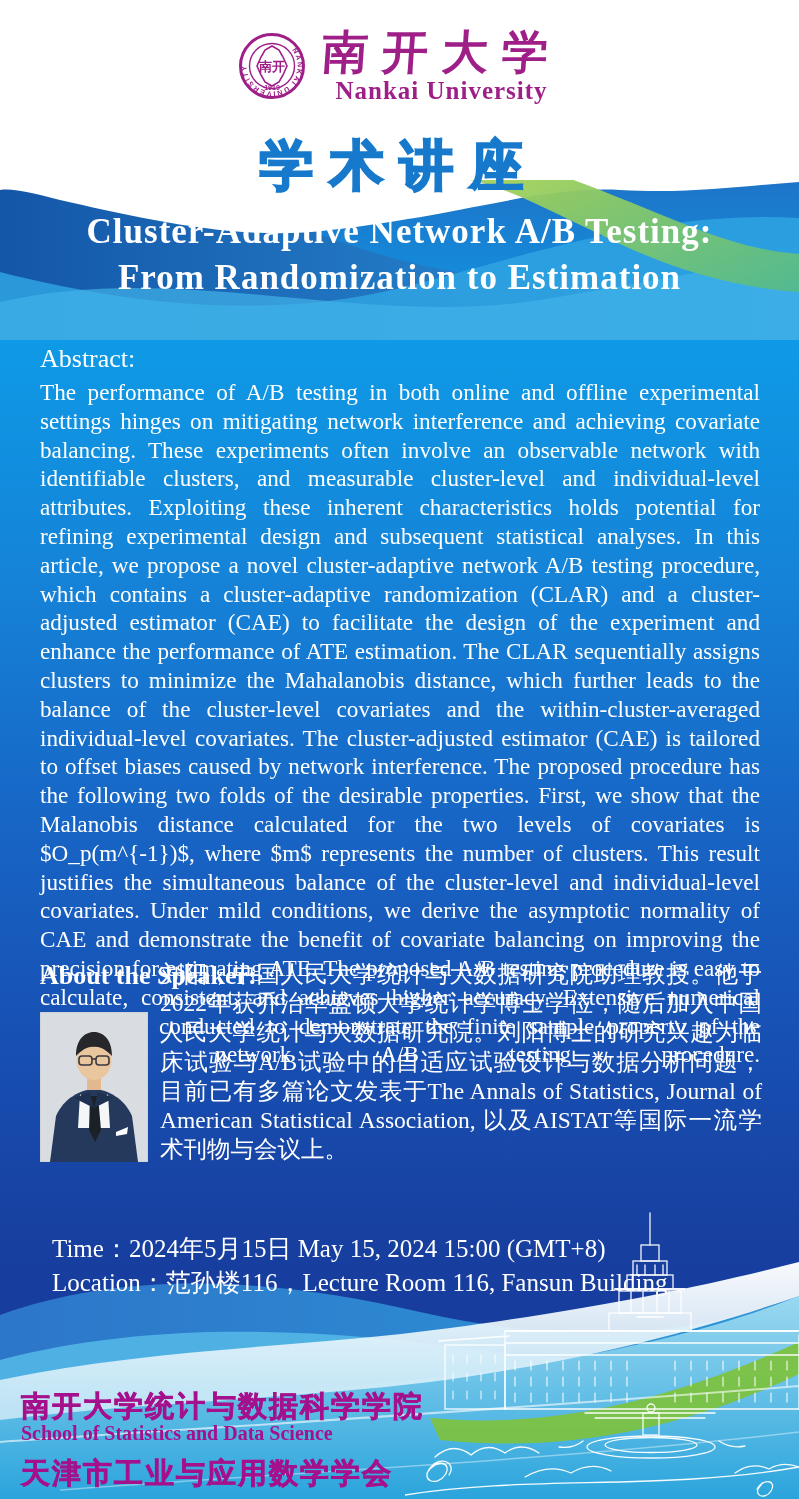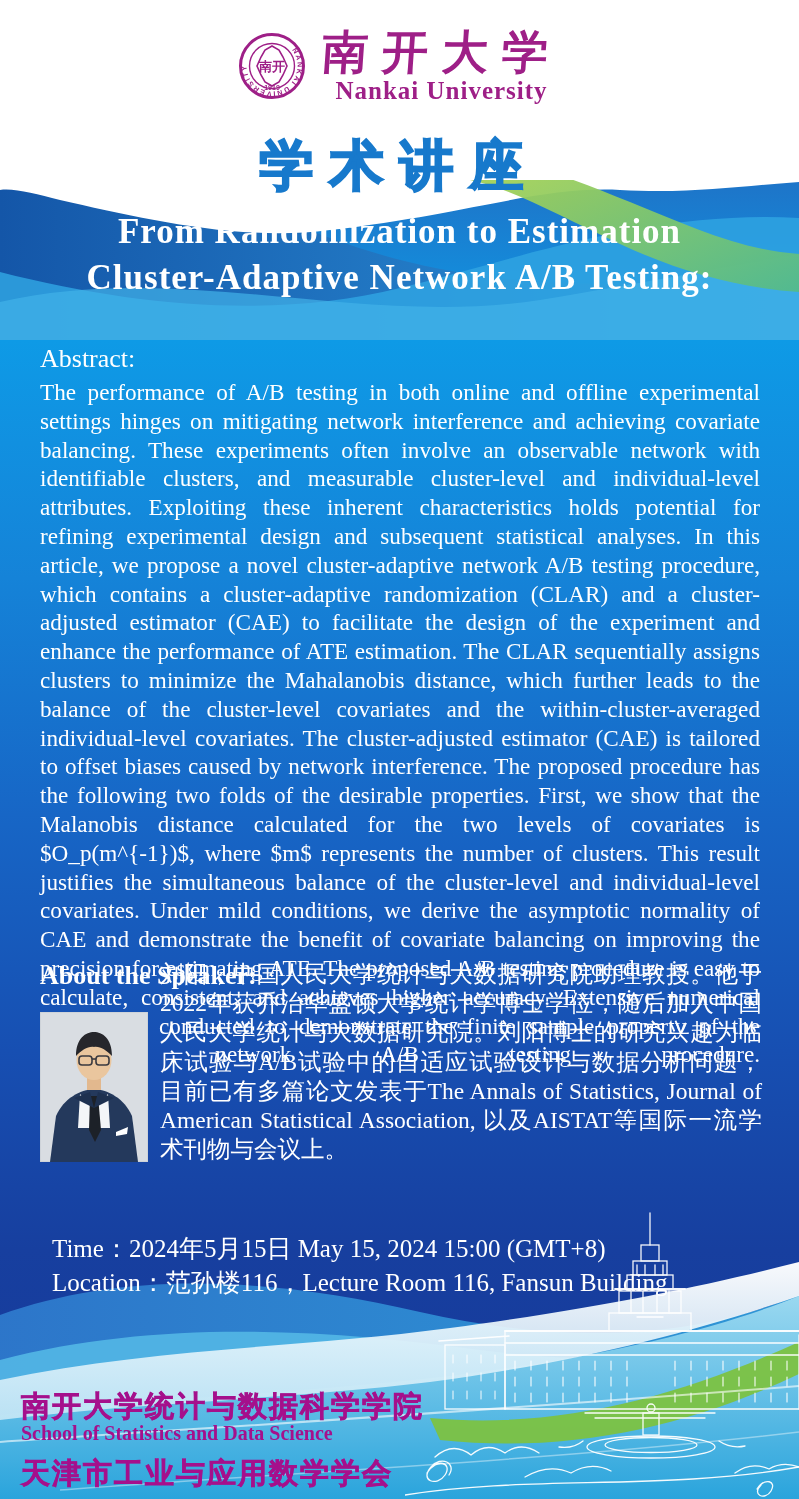--- a/index.html
+++ b/index.html
@@ -126,22 +126,22 @@
     </defs>
     <rect x="0" y="0" width="799" height="160" fill="url(#gBase)"></rect>
     <path d="M0,6 C120,-8 220,18 330,58 C440,98 560,118 799,92 L799,160 L0,160 Z" fill="url(#gDeep)"></path>
     <path d="M799,38 C650,30 520,78 400,108 C280,138 140,128 0,92 L0,160 L799,160 Z" fill="#2FA3E2" opacity="0.85"></path>
     <path d="M0,122 C180,80 360,148 540,120 C660,100 730,86 799,74 L799,160 L0,160 Z" fill="#41B2E8" opacity="0.7"></path>
     <path d="M0,0 H799 V2 C740,6 690,14 620,10 C540,6 470,34 330,50 C240,62 140,38 60,20 C35,14 15,8 0,10 Z" fill="#FFFFFF"></path>
     <path d="M470,-30 C530,-18 580,2 630,22 C690,46 740,70 799,74 L799,112 C740,108 680,92 620,64 C560,36 510,8 470,0 Z" fill="url(#gGreen)" opacity="0.95"></path>
   </svg>
 
   <div class="banner-title">
+    <div>Cluster-Adaptive Network A/B Testing:</div>
     <div>From Randomization to Estimation</div>
-    <div>Cluster-Adaptive Network A/B Testing:</div>
   </div>
 
   <svg class="bottom-waves" width="799" height="309" viewBox="0 0 799 309">
     <defs>
       <linearGradient id="gMid" x1="0" y1="0" x2="1" y2="0">
         <stop offset="0" stop-color="#2E79CC"></stop>
           <stop offset="1" stop-color="#2F9BD9"></stop>
       </linearGradient>
       <linearGradient id="gBand" x1="0" y1="0" x2="0" y2="1">
         <stop offset="0" stop-color="#FFFFFF" stop-opacity="0.97"></stop>

